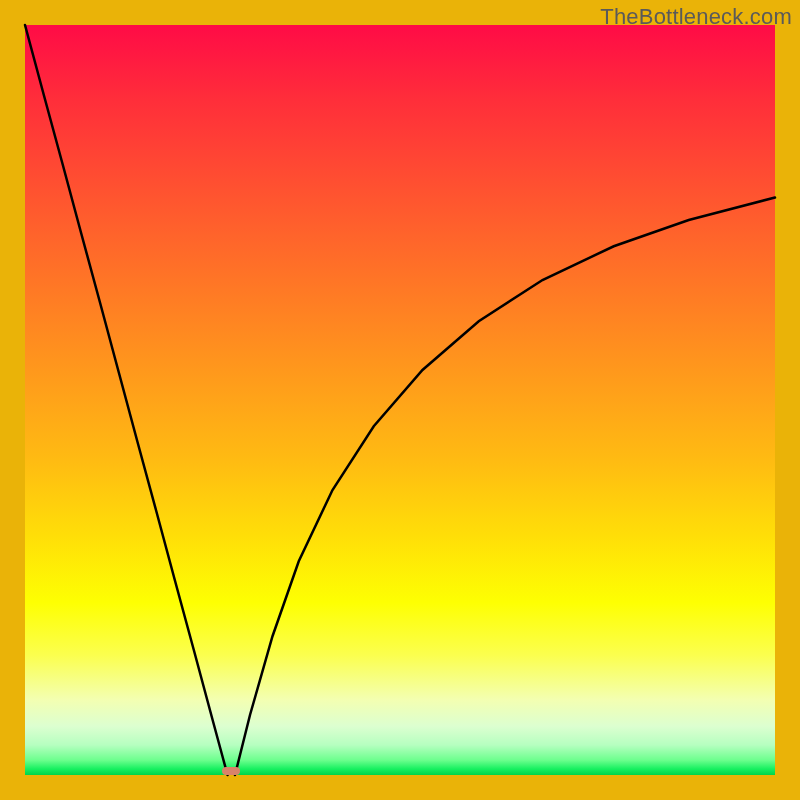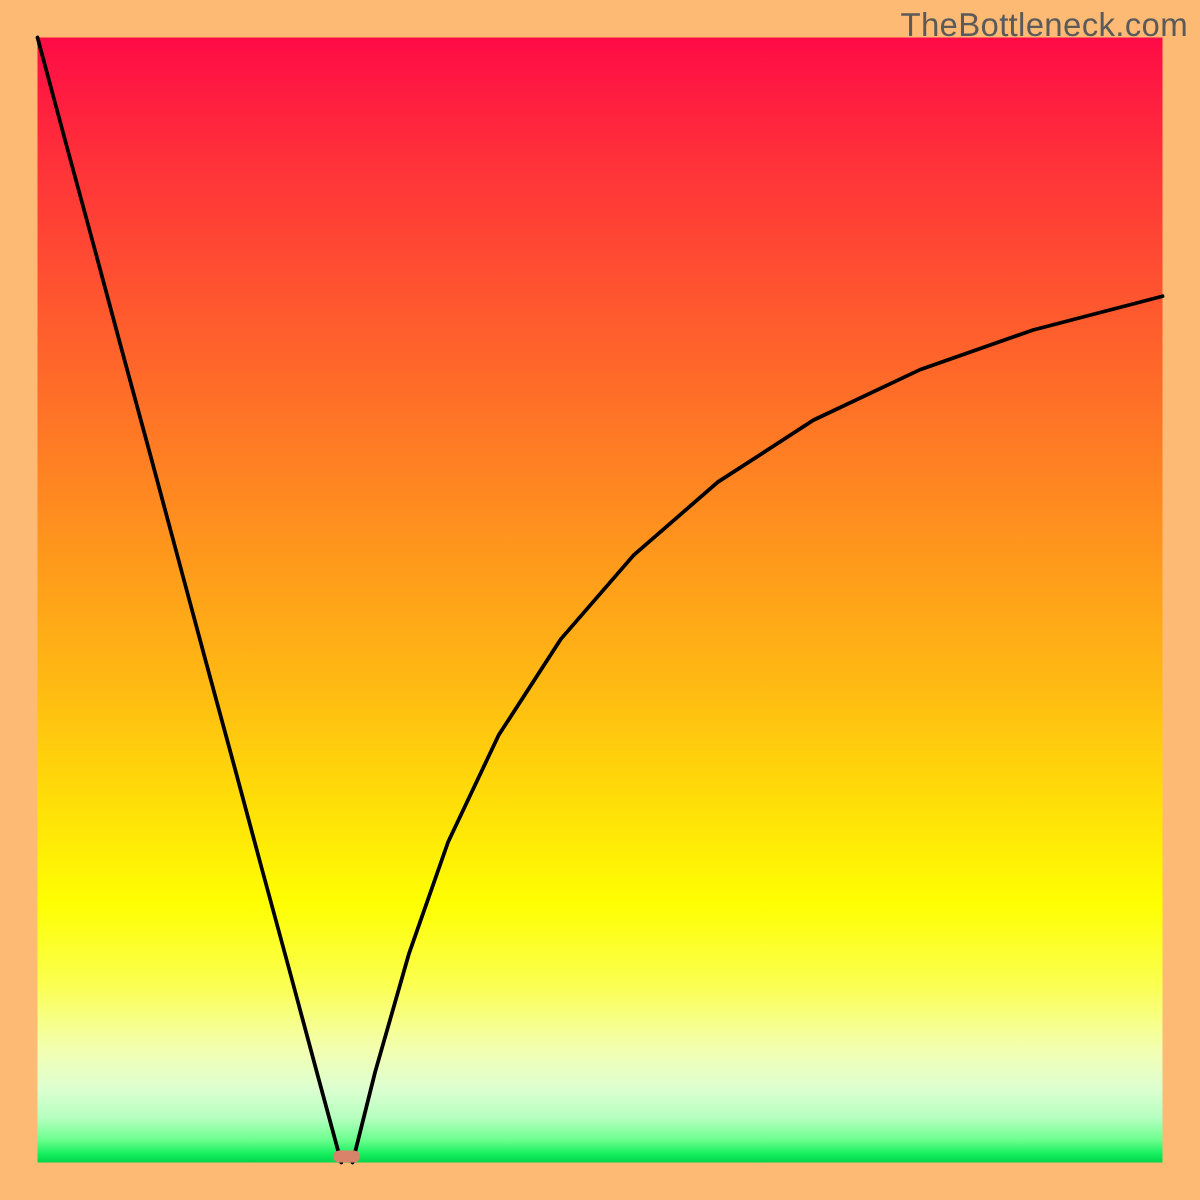--- a/index.html
+++ b/index.html
@@ -8,21 +8,21 @@
     width: 800px;
     height: 800px;
     overflow: hidden;
     background: #000;
     font-family: Arial, Helvetica, sans-serif;
   }
   .chart-container {
     position: relative;
     width: 800px;
     height: 800px;
-    background: #fdba74;
+    background: #eab308;
   }
   .plot-area {
     position: absolute;
     left: 25px;
     top: 25px;
     width: 750px;
     height: 750px;
     
     background: linear-gradient(
       to bottom,

